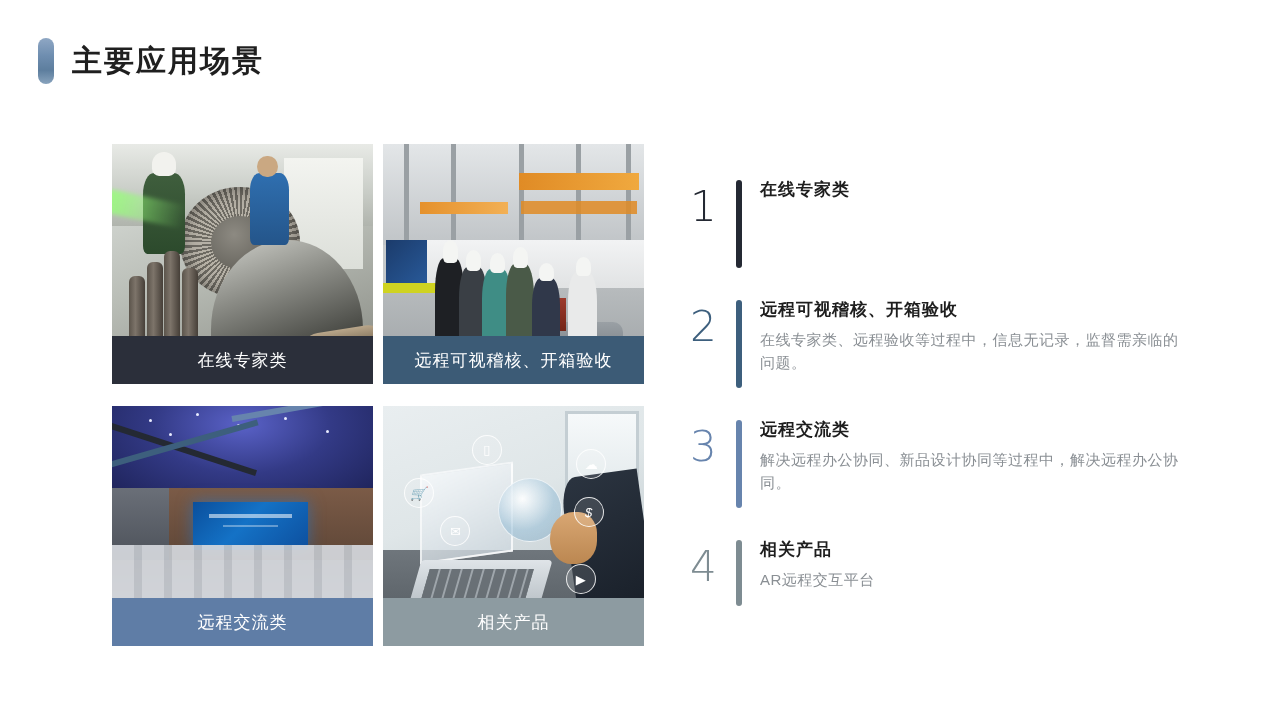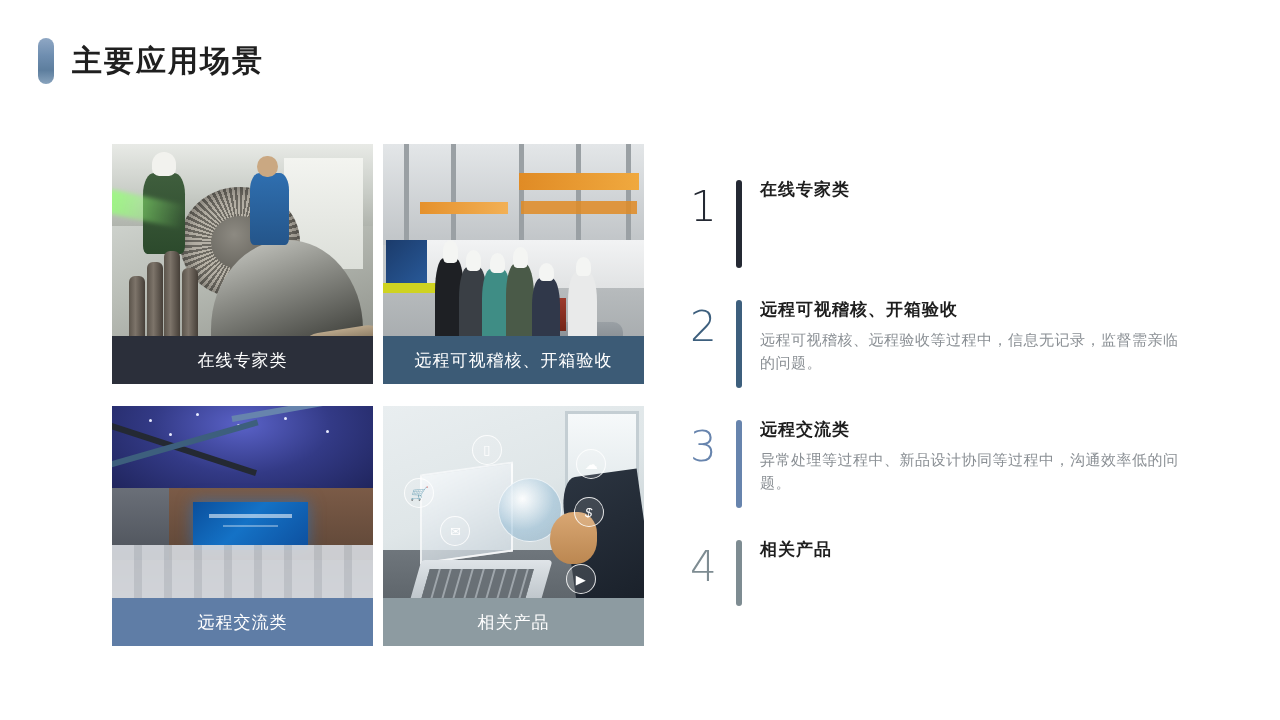--- a/index.html
+++ b/index.html
@@ -510,34 +510,35 @@
     <div class="info-text">
       <div class="info-title">在线专家类</div>
     </div>
   </div>
 
   <div class="info-item item-2">
     <div class="info-num n2">2</div>
     <div class="info-bar b2"></div>
     <div class="info-text">
       <div class="info-title">远程可视稽核、开箱验收</div>
-      <div class="info-desc">远程可视稽核、远程验收等过程中，信息无记录，监督需亲临的问题。</div>
+      <div class="info-desc">在线专家类、远程验收等过程中，信息无记录，监督需亲临的问题。</div>
     </div>
   </div>
 
   <div class="info-item item-3">
     <div class="info-num n3">3</div>
     <div class="info-bar b3"></div>
     <div class="info-text">
       <div class="info-title">远程交流类</div>
-      <div class="info-desc">异常处理等过程中、新品设计协同等过程中，沟通效率低的问题。</div>
+      <div class="info-desc">解决远程办公协同、新品设计协同等过程中，解决远程办公协同。</div>
     </div>
   </div>
 
   <div class="info-item item-4">
     <div class="info-num n4">4</div>
     <div class="info-bar b4"></div>
     <div class="info-text">
       <div class="info-title">相关产品</div>
+      <div class="info-desc">AR远程交互平台</div>
     </div>
   </div>
 
 </div>
 
 </body></html>

